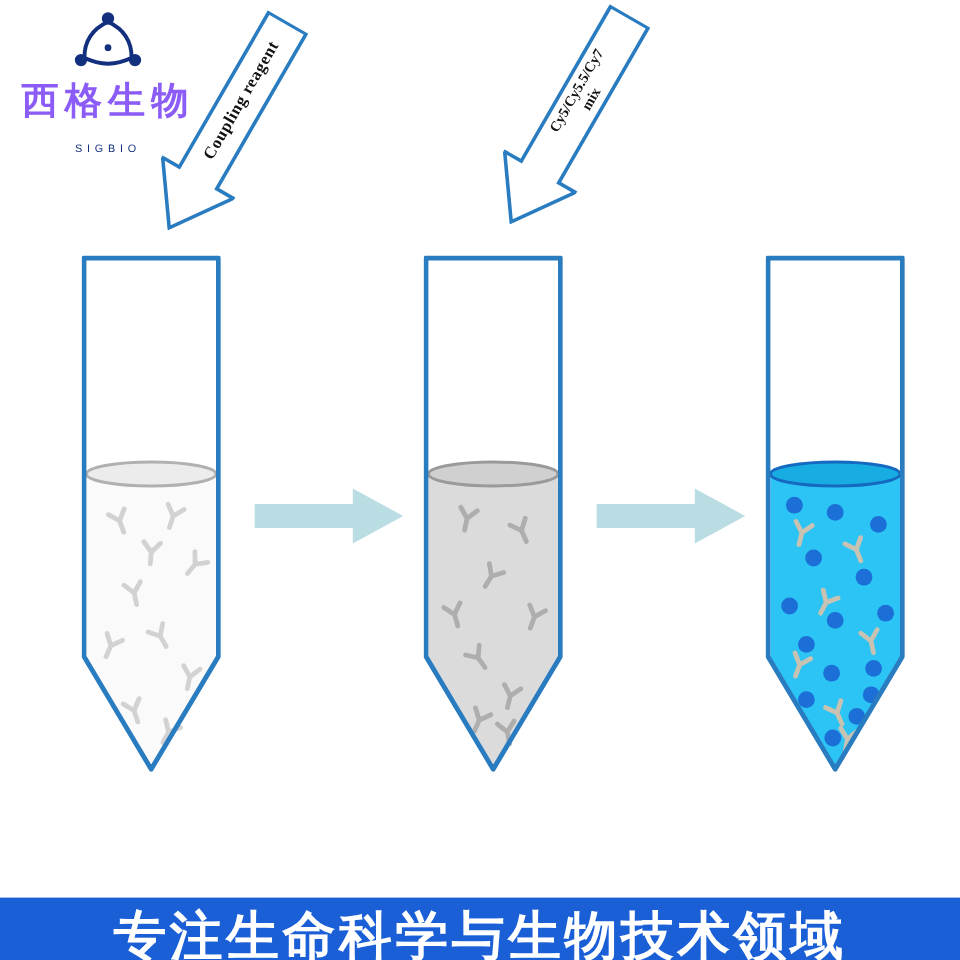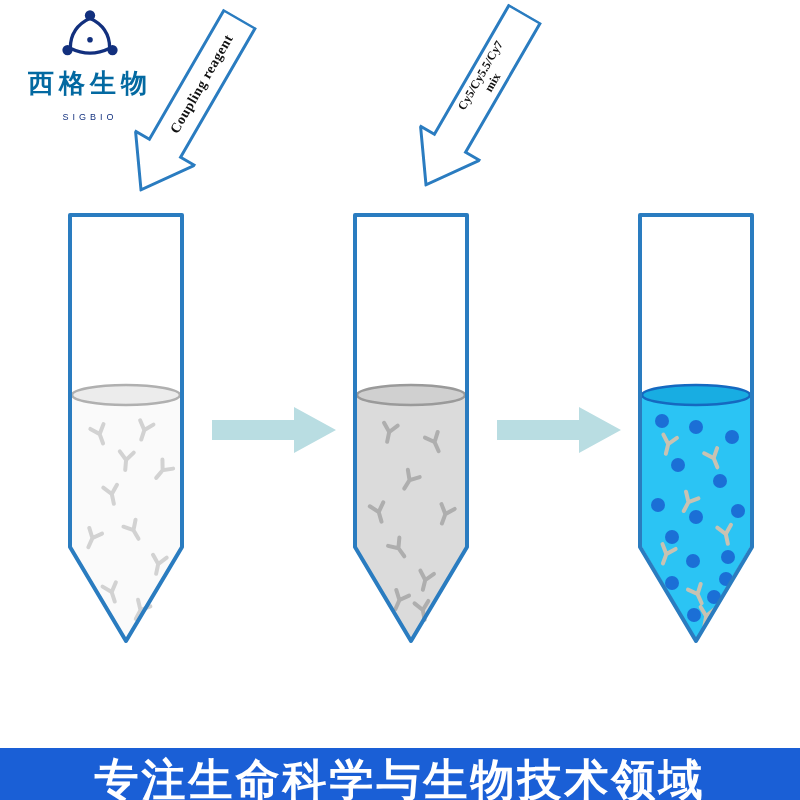--- a/index.html
+++ b/index.html
@@ -2,22 +2,22 @@
 <html><head>
 <meta charset="utf-8">
 <style>
   html,body{margin:0;padding:0;}
   body{width:800px;height:800px;background:#ffffff;position:relative;overflow:hidden;
        font-family:"Liberation Sans", sans-serif;}
   .stage{position:absolute;inset:0;}
 
   
   .logo{position:absolute;left:16px;top:6px;width:148px;text-align:center;}
-  .logo-cn{font-family:Liberation Serif, serif;font-weight:bold;font-size:26px;
-           letter-spacing:5px;color:#0369a1;line-height:1.05;}
+  .logo-cn{font-family:Liberation Mono, monospace;font-weight:bold;font-size:31px;
+           letter-spacing:5px;color:#8b5cf6;line-height:1.05;}
   .logo-en{font-size:9px;letter-spacing:4px;color:#12307e;margin-top:15px;}
 
   
   .diag-arrow{position:absolute;width:70px;height:200px;transform:rotate(30deg);}
   .diag-arrow svg{position:absolute;inset:0;}
   .diag-label{position:absolute;left:35px;top:76px;transform:translate(-50%,-50%) rotate(-90deg);
               white-space:nowrap;font-family:"Liberation Serif", serif;font-weight:bold;
               color:#111;text-align:center;}
   .diag-label.one{font-size:14px;letter-spacing:.5px;}
   .diag-label.two{font-size:12px;line-height:1.15;}

